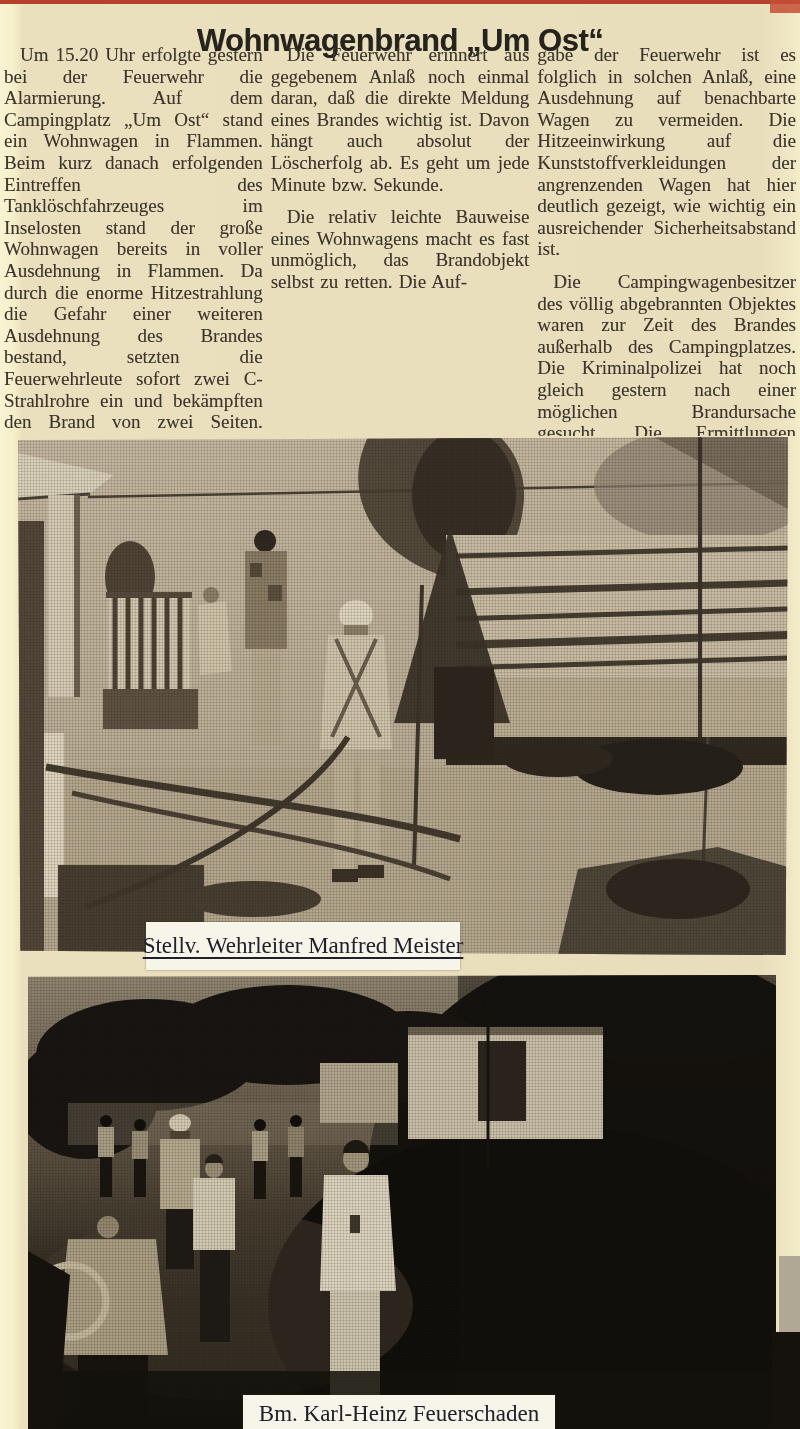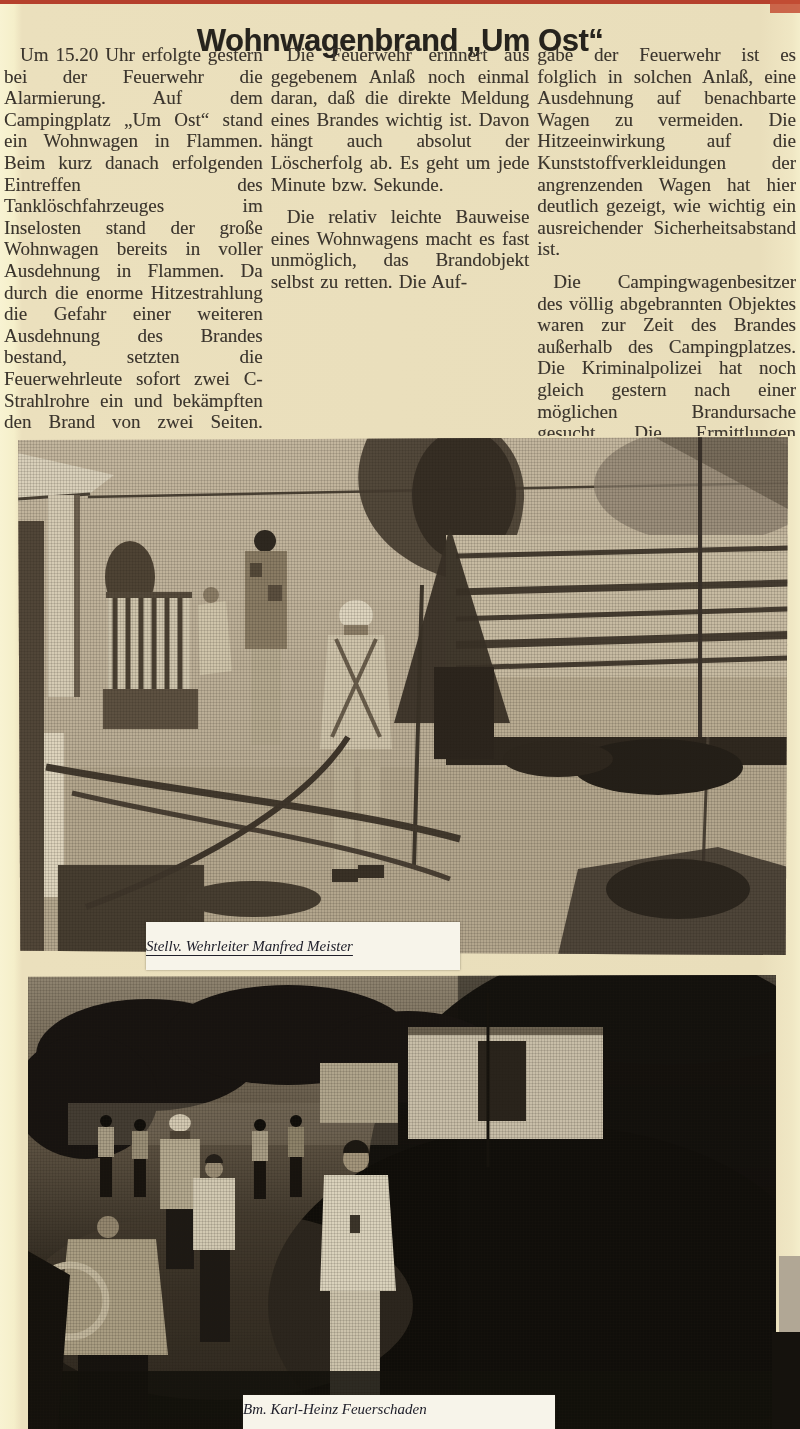--- a/index.html
+++ b/index.html
@@ -58,22 +58,22 @@
     background-image:
       repeating-linear-gradient(0deg, rgba(32,26,18,.13) 0 1px, transparent 1px 3px),
       repeating-linear-gradient(90deg, rgba(32,26,18,.13) 0 1px, transparent 1px 3px);
   }
 
   
   .caption-label{
     position:absolute;
     background:#f7f4ea;
     box-shadow:0 0 2px rgba(60,50,40,.5);
-    display:flex;align-items:center;
-    font-style:italic;font-size:15px;color:#20202b;
+    display:flex;align-items:center;justify-content:center;
+    font-size:23px;color:#20202b;
     white-space:nowrap;
   }
   .caption-1{left:146px;top:922px;width:314px;height:48px;}
   .caption-1 .cap-text{text-decoration:underline;text-underline-offset:4px;}
   .caption-2{left:243px;top:1395px;width:312px;height:34px;align-items:flex-start;padding-top:6px;}
 
   
   .gray-scrap{position:absolute;left:779px;top:1256px;width:21px;height:112px;background:#b1a795;}
   .dark-corner{position:absolute;left:772px;top:1332px;width:28px;height:97px;background:#15120d;}
 </style>

